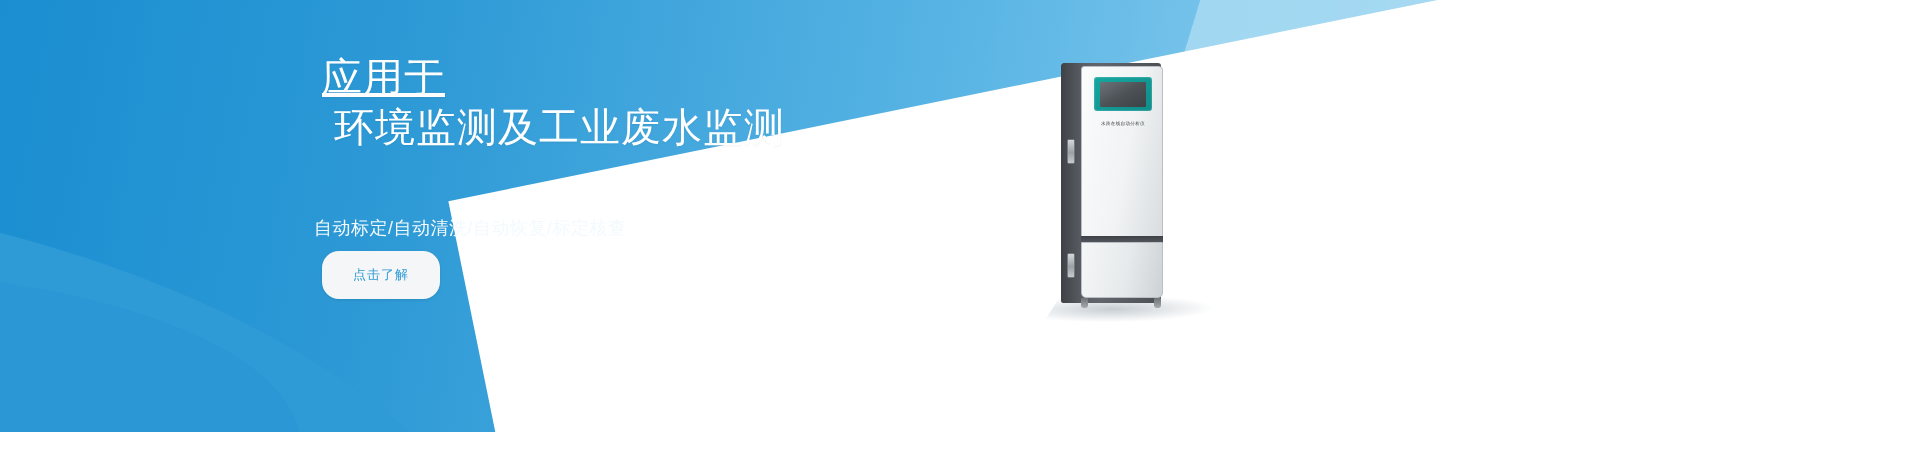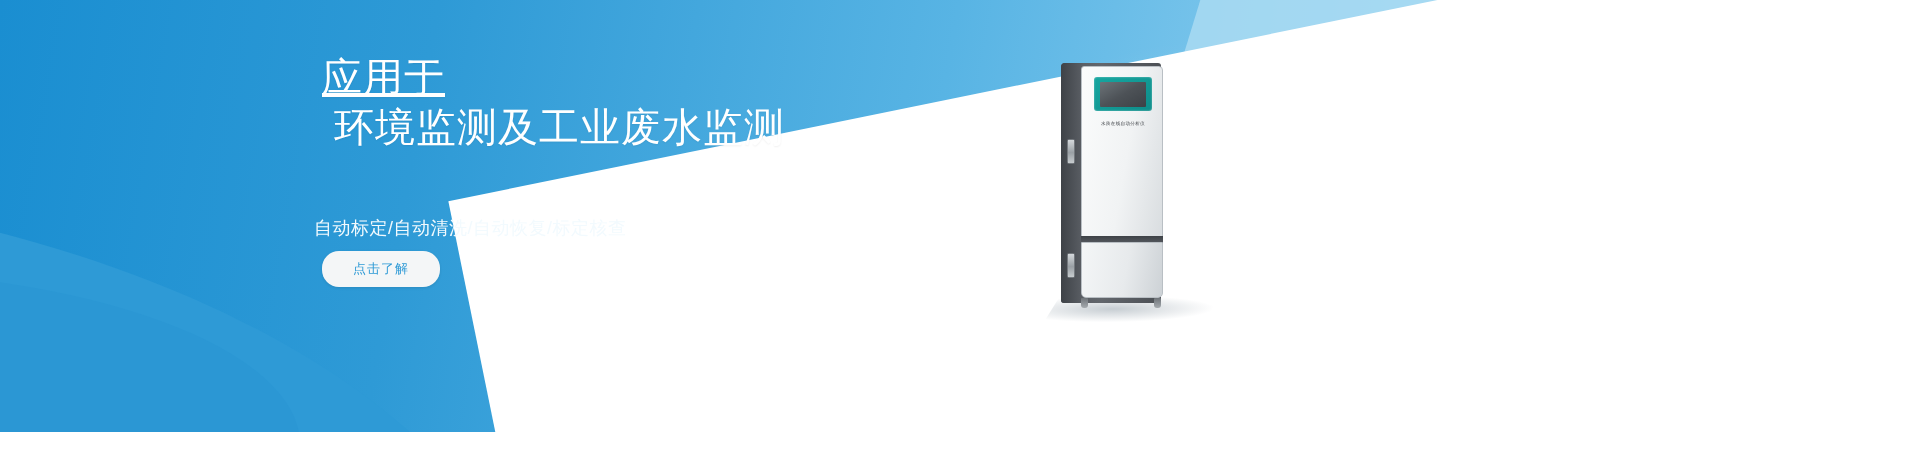--- a/index.html
+++ b/index.html
@@ -99,21 +99,21 @@
     letter-spacing: .5px;
     white-space: nowrap;
     margin-top: 30px;
   }
 
   .cta {
     position: absolute;
     left: 322px;
     top: 251px;
     width: 118px;
-    height: 36px;
+    height: 48px;
     border: none;
     border-radius: 17px;
     background: #f4f6f7;
     color: #2e9ad6;
     font-family: inherit;
     font-size: 13px;
     letter-spacing: 1px;
     cursor: pointer;
     box-shadow: 0 1px 3px rgba(0,0,0,.10);
     display: flex;

